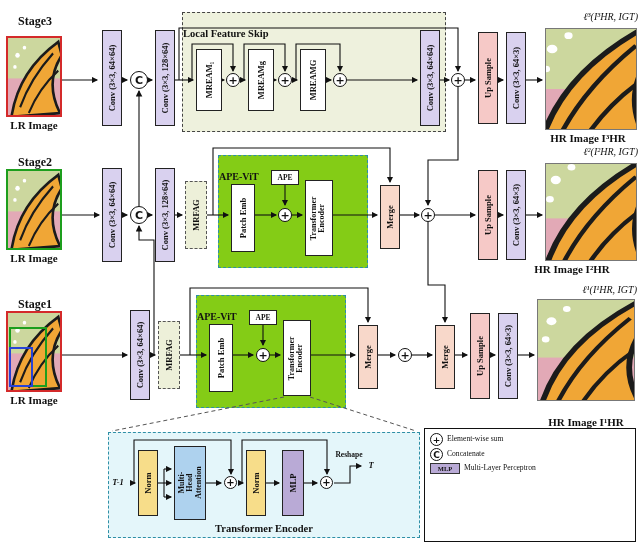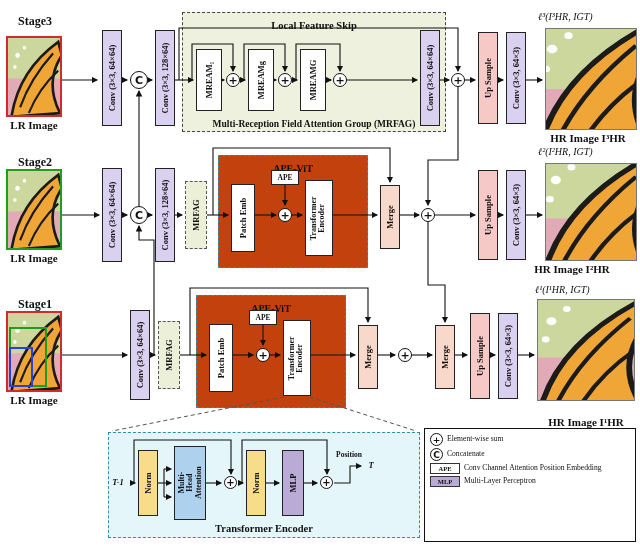--- a/index.html
+++ b/index.html
@@ -1,22 +1,22 @@
 <!DOCTYPE html>
 <html><head>
 <meta charset="utf-8">
 <style>
 *{margin:0;padding:0;box-sizing:border-box}
 body{background:#fff}
 .canvas{position:relative;width:640px;height:546px;background:#fff;font-family:"Liberation Serif",serif;color:#111;overflow:hidden}
 .gbox{position:absolute;z-index:1}
 .lfs{background:#eef1dd;border:1.6px dashed #444}
-.apevit{background:#c2410c;border:1.6px dashed #2e8fa6}
+.apevit{background:#84cc16;border:1.6px dashed #2e8fa6}
 .tdet{background:#e4f6fa;border:1.6px dashed #2e8fa6}
-.gtitle{position:absolute;left:0;right:0;top:7px;text-align:center;font-weight:bold;font-size:10.5px}
+.gtitle{position:absolute;left:0;right:0;top:15px;font-weight:bold;font-size:10.5px}
 .gcaption{position:absolute;left:0;right:0;bottom:2px;text-align:center;font-weight:bold;font-size:9.5px}
 .btitle{position:absolute;left:0;right:0;bottom:3px;text-align:center;font-weight:bold;font-size:10.5px}
 .wires{position:absolute;left:0;top:0;z-index:2;pointer-events:none}
 .blk{position:absolute;z-index:3;border:1px solid #222;display:flex;align-items:center;justify-content:center;text-align:center}
 .conv{background:#d9d1ef}
 .pink{background:#f6c9c7}
 .mer{background:#f8d8ca}
 .wht{background:#fff}
 .mrf{background:#edf0d9;border:1.3px dashed #555}
 .yel{background:#f7dd8a}
@@ -24,21 +24,21 @@
 .pur{background:#b9aad6}
 .rot{display:inline-block;transform:rotate(-90deg);white-space:nowrap;font-weight:bold;font-size:8.5px}
 .rot2{white-space:normal;width:64px;text-align:center;line-height:1.05;font-size:8px}
 .circ{position:absolute;z-index:4;background:#fff;border:1.2px solid #111;border-radius:50%;display:flex;align-items:center;justify-content:center;font-weight:bold;font-family:"DejaVu Sans",sans-serif}
 .sum{width:14px;height:14px;font-size:11px;line-height:1}
 .dsum{width:13px;height:13px;font-size:10px;line-height:1}
 .cat{width:18px;height:18px;font-size:11px}
 .lbl{position:absolute;z-index:3;font-weight:bold;text-align:center}
 .stage{font-size:12px}
 .cap{font-size:11px}
-.loss{position:absolute;z-index:3;font-style:italic;font-size:10px;text-align:left;white-space:nowrap}
+.loss{position:absolute;z-index:3;font-style:italic;font-size:10px;text-align:right;white-space:nowrap}
 .img{position:absolute;z-index:3;overflow:hidden}
 .sub{position:absolute;z-index:5;border:2px solid}
 .apebox{font-size:7.5px;font-weight:bold}
 .tlabel{position:absolute;z-index:3;font-weight:bold;font-style:italic;font-size:8.5px;text-align:center}
 .legend{position:absolute;z-index:3;border:1.2px solid #111;background:#fff;display:flex;flex-direction:column;gap:2px;padding:4px 5px}
 .lrow{display:flex;align-items:center;gap:4px}
 .lic{flex:0 0 auto;width:13px;height:13px;border:1.1px solid #111;border-radius:50%;display:flex;align-items:center;justify-content:center;font-size:9px;font-weight:bold;font-family:"DejaVu Sans",sans-serif}
 .bdg{flex:0 0 auto;border:1px solid #333;font-size:6.5px;font-weight:bold;padding:1px 2px;text-align:center;min-width:30px;background:#fff}
 .bdg.mlpb{background:#b9aad6}
 .bdg.mrfb{background:#edf0d9;border-style:dashed}
@@ -59,21 +59,20 @@
         <path d="M24,78 Q36,52 58,34" stroke="#1b1b1b" stroke-width="2.4" fill="none"></path>
         <circle cx="11" cy="18" r="2.6" fill="#fff"></circle>
         <circle cx="19" cy="10" r="2" fill="#fff"></circle>
         <circle cx="8" cy="30" r="2" fill="#fff"></circle>
       </g>
     </defs>
   </svg>
 
   <div class="gbox lfs" style="left:182px;top:12px;width:264px;height:120px">
     <div class="gtitle">Local Feature Skip</div>
-    <div class="gcaption">Multi-Reception Field Attention Group (MRFAG)</div>
   </div>
   <div class="gbox apevit" style="left:218px;top:155px;width:150px;height:113px">
     <div class="gtitle" style="font-size:10px">APE-ViT</div>
   </div>
   <div class="gbox apevit" style="left:196px;top:295px;width:150px;height:113px">
     <div class="gtitle" style="font-size:10px">APE-ViT</div>
   </div>
   <div class="gbox tdet" style="left:108px;top:432px;width:312px;height:106px">
     <div class="btitle">Transformer Encoder</div>
   </div>
@@ -310,35 +309,31 @@
       <span class="rot rot2">Multi-Head Attention</span>
     </div>
   <div class="circ dsum" style="left:224px;top:476px">+</div>
   <div class="blk yel" style="left:246px;top:450px;width:20px;height:66px">
       <span class="rot">Norm</span>
     </div>
   <div class="blk pur" style="left:282px;top:450px;width:22px;height:66px">
       <span class="rot">MLP</span>
     </div>
   <div class="circ dsum" style="left:320px;top:476px">+</div>
-  <div class="lbl" style="left:326px;top:450px;width:46px;font-size:7.5px">Position</div>
+  <div class="lbl" style="left:326px;top:450px;width:46px;font-size:7.5px">Reshape</div>
   <div class="tlabel" style="left:364px;top:460px;width:14px">T</div>
 
   <div class="legend" style="left:424px;top:428px;width:212px;height:114px">
     <div class="lrow">
       <span class="lic">+</span>
       <span class="ltx">Element-wise sum</span>
     </div>
     <div class="lrow">
       <span class="lic">C</span>
       <span class="ltx">Concatenate</span>
     </div>
     <div class="lrow">
-      <span class="bdg">APE</span>
-      <span class="ltx">Conv Channel Attention Position Embedding</span>
-    </div>
-    <div class="lrow">
       <span class="bdg mlpb">MLP</span>
       <span class="ltx">Multi-Layer Perceptron</span>
     </div>
   </div>
 
 </div>
 
 </body></html>

